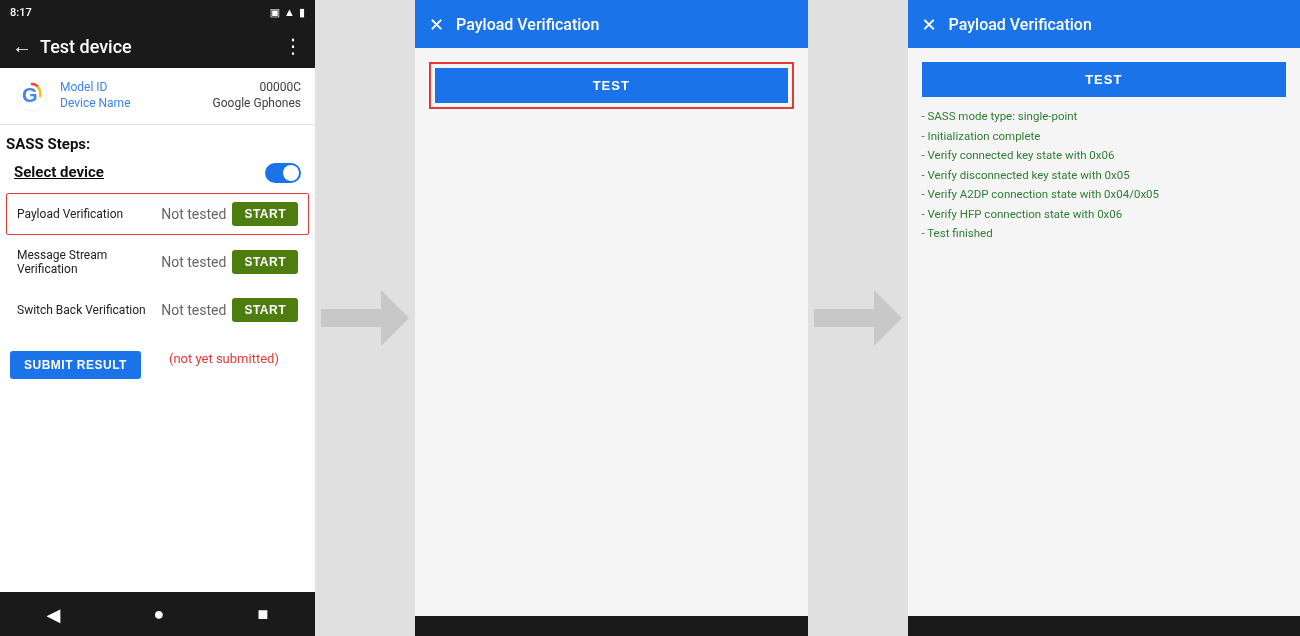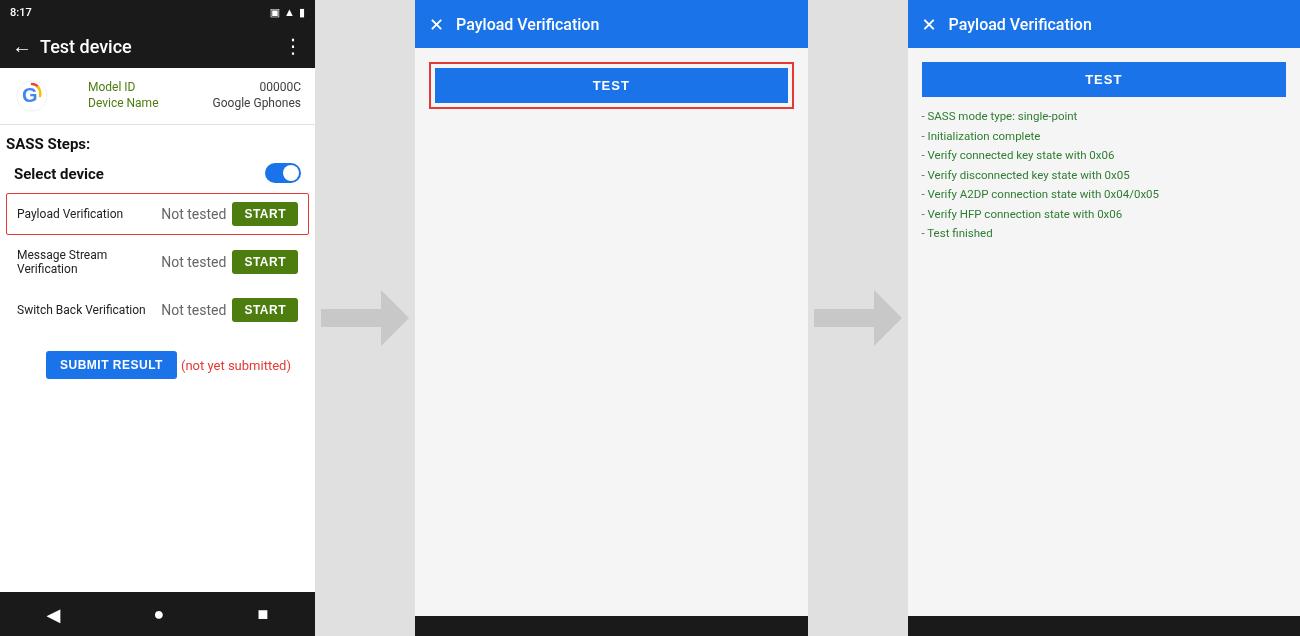--- a/index.html
+++ b/index.html
@@ -76,35 +76,36 @@
     .device-details { flex: 1; }
 
     .device-row {
       display: flex;
       justify-content: space-between;
       font-size: 12px;
       color: #333;
       margin-bottom: 2px;
     }
 
-    .device-row-label { color: #4d7c0f; margin-left: 28px; }
+    .device-row-label { color: #3b82f6; }
     .device-row-value { font-weight: 400; color: #404040; }
 
     .sass-steps-label {
       padding: 10px 6px 6px;
       font-size: 15px;
       font-weight: 700;
       color: #111;
     }
 
     .select-device-row {
       display: flex;
-      align-items: flex-end;
+      align-items: flex-start;
       justify-content: space-between;
       padding: 4px 14px 8px;
+      text-decoration: underline;
     }
 
     .select-device-label {
       font-size: 15px;
       font-weight: 700;
       color: #111;
     }
 
     .toggle {
       width: 36px;
@@ -157,25 +158,24 @@
       padding: 5px 12px;
       font-size: 12px;
       font-weight: 700;
       border-radius: 3px;
       cursor: pointer;
       letter-spacing: 0.5px;
     }
 
     .submit-row {
       display: flex;
-      align-items: center;
-      gap: 4px;
+      align-items: flex-start;
+      gap: 28px;
       padding: 14px 10px;
       margin-top: 4px;
-      margin-left: 36px;
     }
 
     .submit-btn {
       background: #1a73e8;
       color: #fff;
       border: none;
       padding: 7px 14px;
       font-size: 12px;
       font-weight: 700;
       border-radius: 3px;

